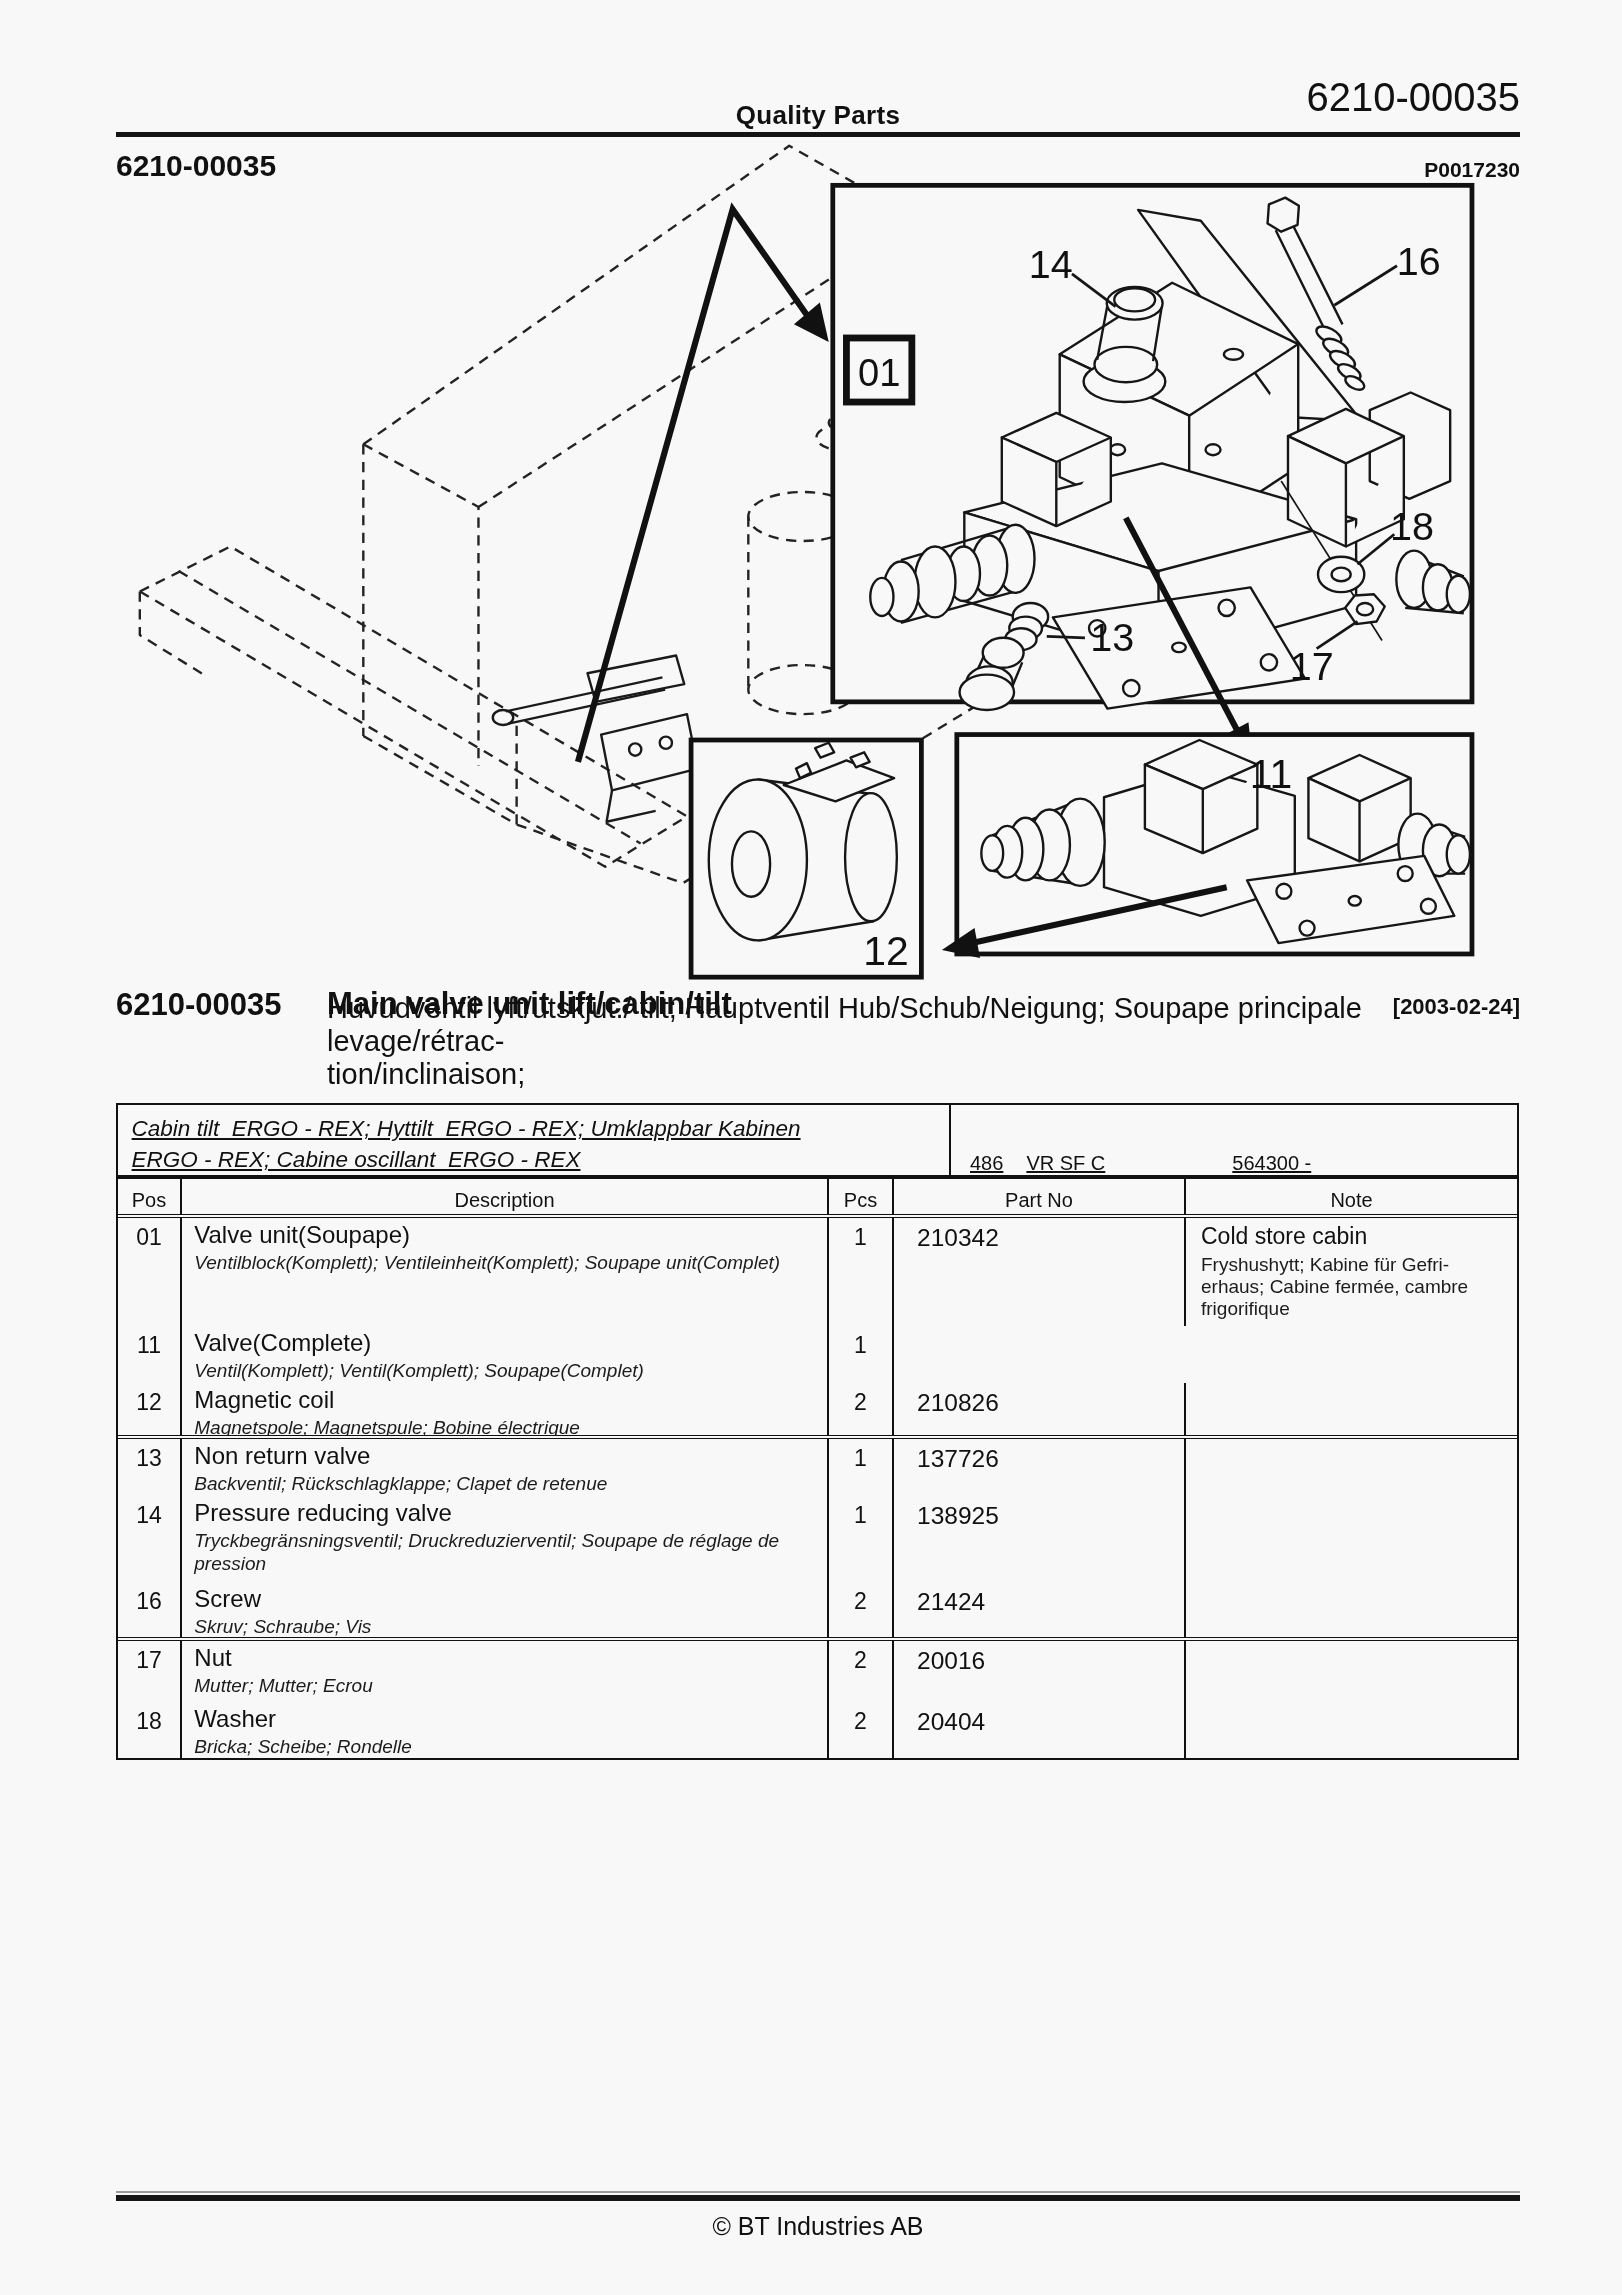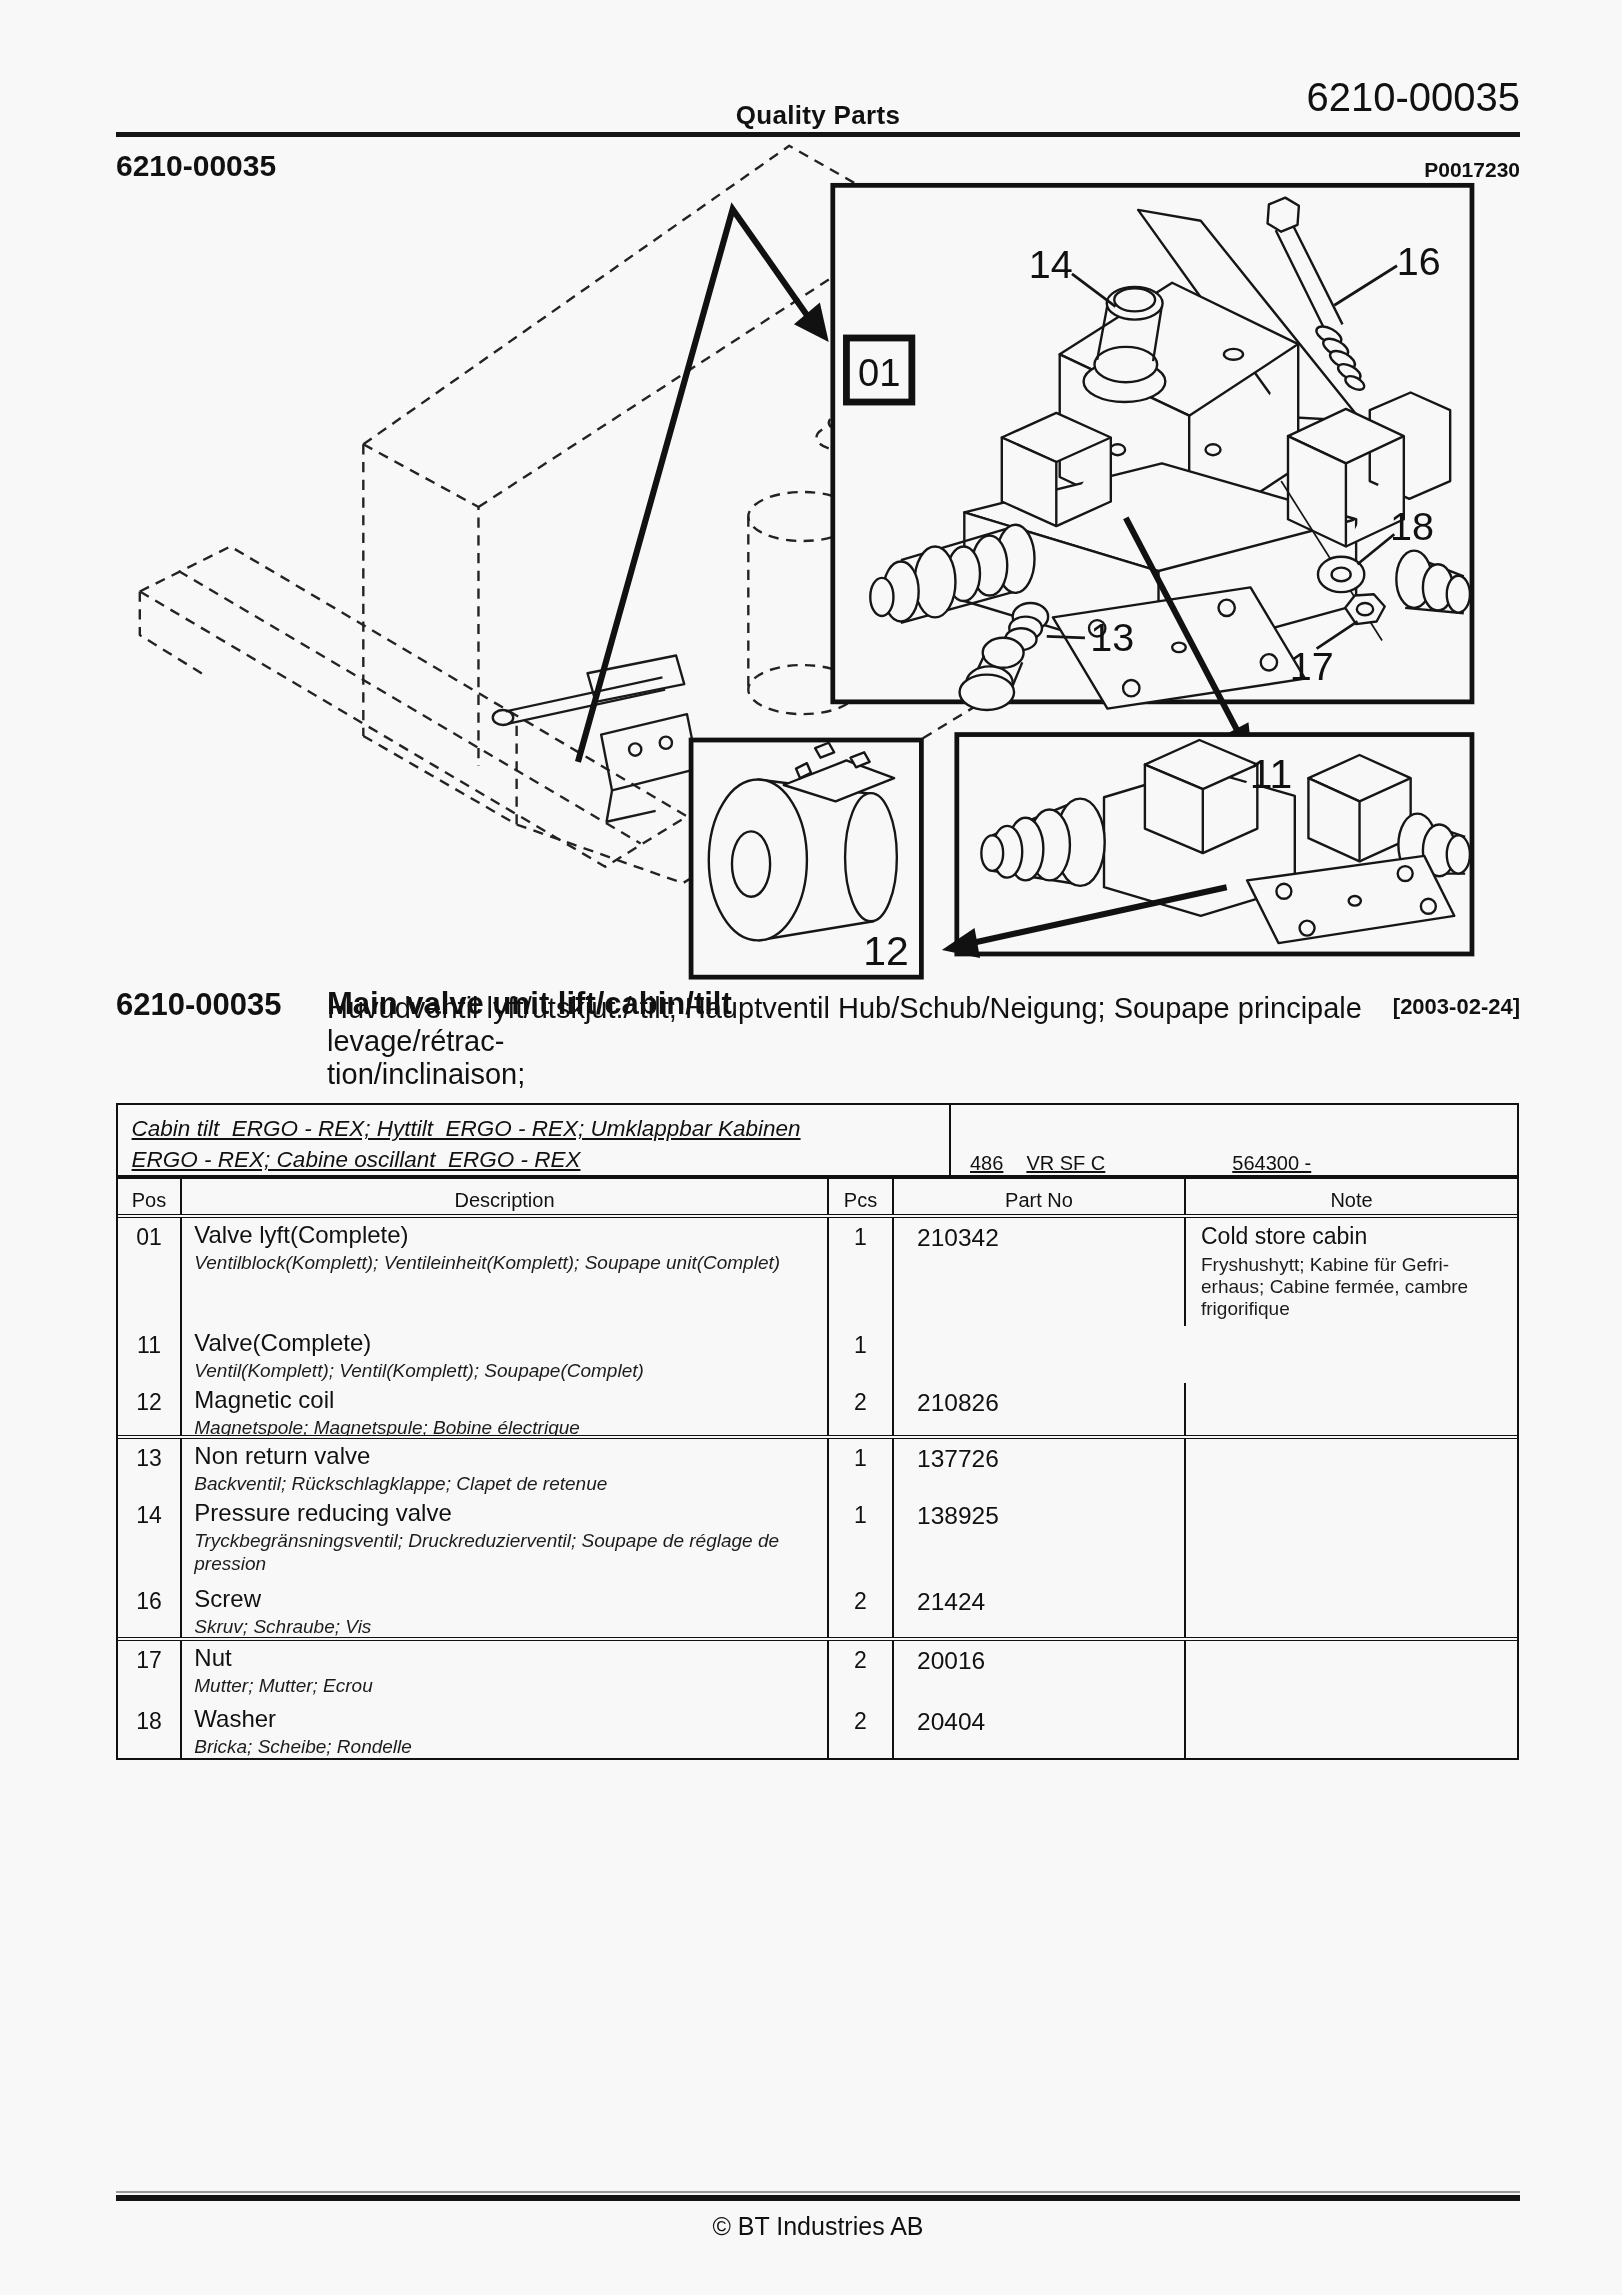--- a/index.html
+++ b/index.html
@@ -289,21 +289,21 @@
     <div class="col-cell">Pos</div>
     <div class="col-cell">Description</div>
     <div class="col-cell">Pcs</div>
     <div class="col-cell">Part No</div>
     <div class="col-cell">Note</div>
   </div>
 
   <div class="body-row h0">
     <div class="c c-pos">01</div>
     <div class="c c-desc">
-      <div class="desc-main">Valve lyft(Complete)</div>
+      <div class="desc-main">Valve unit(Soupape)</div>
       <div class="desc-sub">Ventilblock(Komplett); Ventileinheit(Komplett); Soupape unit(Complet)</div>
     </div>
     <div class="c c-pcs">1</div>
     <div class="c c-part">210342</div>
     <div class="c c-note">
       <div class="note-main">Cold store cabin</div>
       <div class="note-sub">Fryshushytt; Kabine für Gefri-erhaus; Cabine fermée, cambre frigorifique</div>
     </div>
   </div>
 

